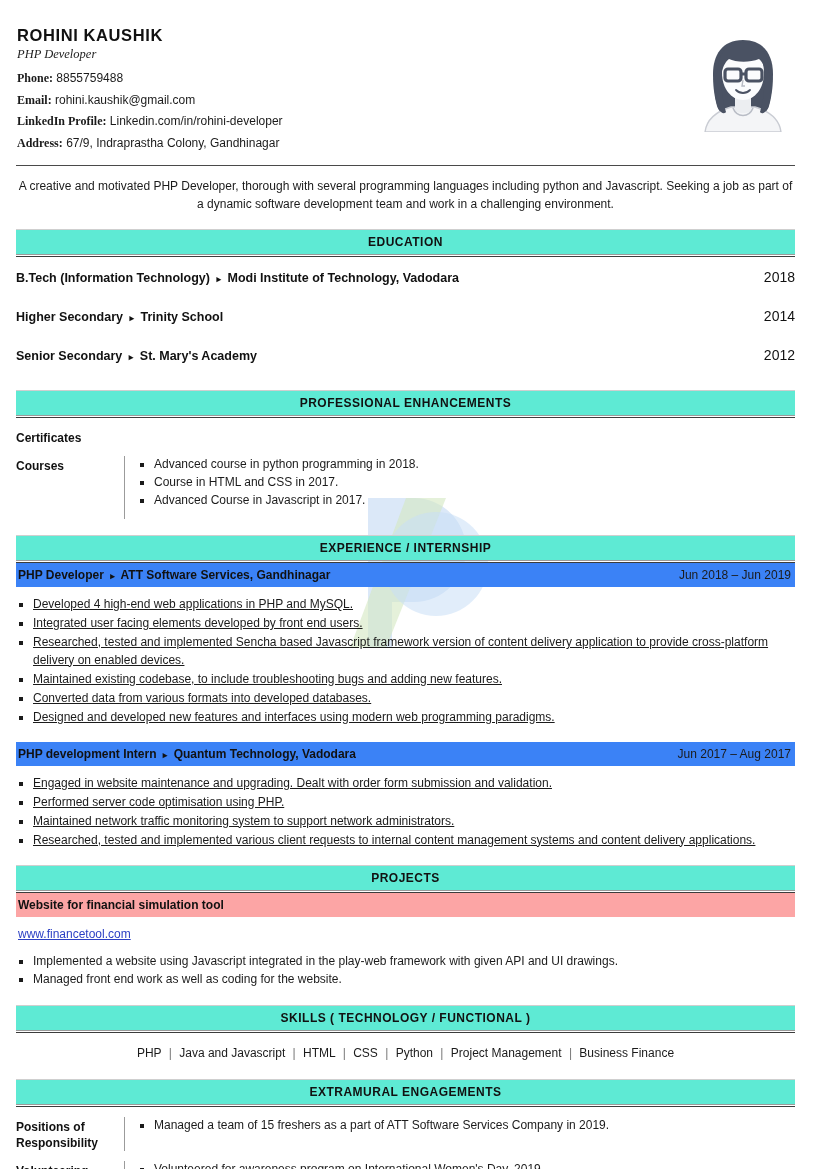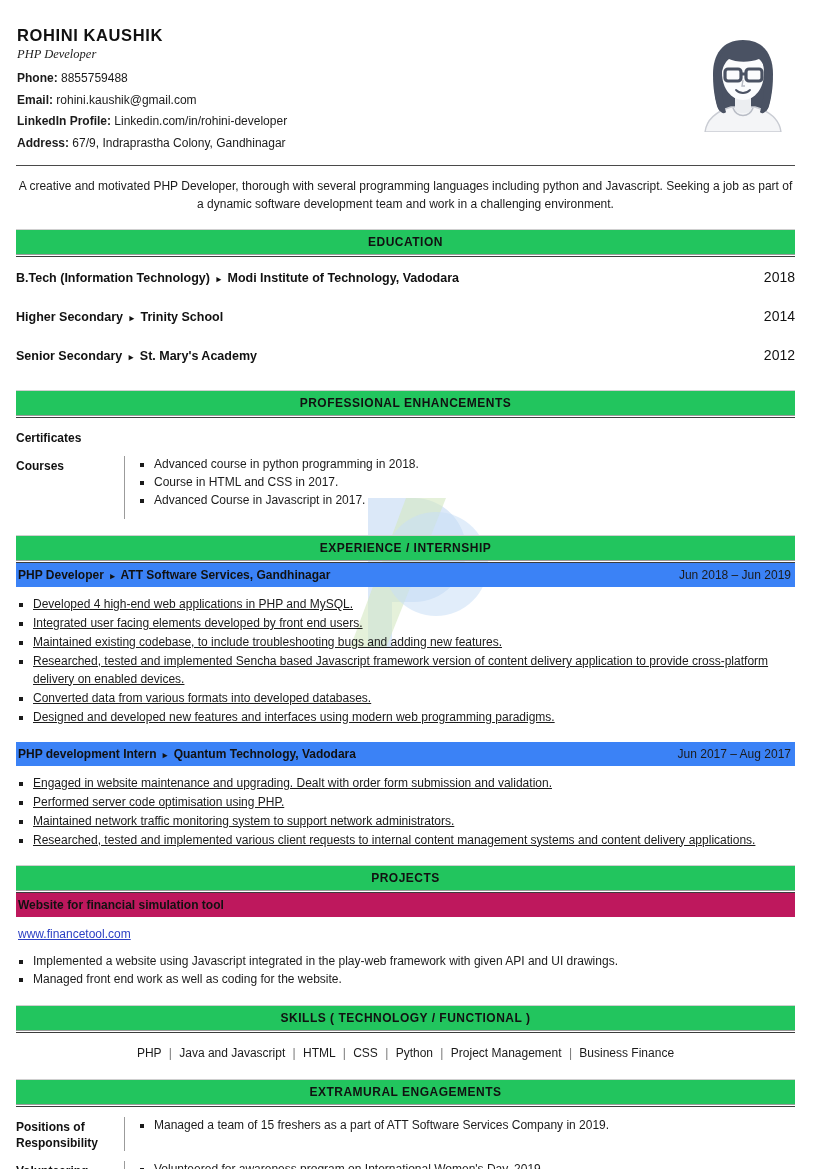--- a/index.html
+++ b/index.html
@@ -48,21 +48,21 @@
     font-style: italic;
     font-size: 12.5px;
     margin: 0 0 6px 0;
     color: #222;
   }
   .contact-line {
     font-size: 12px;
     line-height: 21.5px;
     color: #1b1b1b;
   }
-  .contact-line b { font-weight: bold; }
+  .contact-line b { font-weight: bold; font-family: Liberation Serif, serif; }
   .head-right {
     flex: 0 0 auto;
     width: 104px;
     padding-top: 2px;
   }
   .avatar { display: block; width: 104px; height: 104px; }
 
   .rule-dark {
     border: 0;
     border-top: 1.6px solid #4a4a4a;
@@ -73,21 +73,21 @@
     font-size: 12px;
     line-height: 17.5px;
     text-align: center;
     padding: 12px 2px 0 2px;
     color: #1b1b1b;
   }
 
   
   .section { margin-top: 16px; }
   .sec-bar {
-    background: #22c55e;
+    background: #5eead4;
     text-align: center;
     font-size: 12px;
     font-weight: bold;
     letter-spacing: 0.5px;
     padding: 5px 0 5px 0;
     color: #111;
     border-top: 1px solid #cfcfcf;
   }
   .sec-rules {
     border-bottom: 1.4px solid #3c3c3c;
@@ -153,21 +153,21 @@
     font-size: 12px;
   }
   .job-title { flex: 1 1 auto; font-weight: bold; color: #111; }
   .job-dates { flex: 0 0 auto; font-weight: normal; color: #1b1b1b; }
   .job-bullets { padding: 9px 0 0 2px; text-decoration: underline; }
   .job-bullets ul.bullets li { margin-bottom: 1.5px; }
   .job-gap { height: 14px; }
 
   
   .proj-bar {
-    background: #be185d;
+    background: #fca5a5;
     font-size: 12px;
     font-weight: bold;
     padding: 5px 4px 5px 2px;
     color: #111;
   }
   .proj-link {
     display: inline-block;
     margin: 10px 0 0 2px;
     font-size: 12px;
     color: #2b3fc4;
@@ -314,22 +314,22 @@
           <span>PHP Developer</span>
           <span class="tri">▸</span>
           <span>ATT Software Services, Gandhinagar</span>
         </div>
         <div class="job-dates">Jun 2018 – Jun 2019</div>
       </div>
       <div class="job-bullets">
         <ul class="bullets">
           <li>Developed 4 high-end web applications in PHP and MySQL.</li>
           <li>Integrated user facing elements developed by front end users.</li>
+          <li>Researched, tested and implemented Sencha based Javascript framework version of content delivery application to provide cross-platform delivery on enabled devices.</li>
           <li>Maintained existing codebase, to include troubleshooting bugs and adding new features.</li>
-          <li>Researched, tested and implemented Sencha based Javascript framework version of content delivery application to provide cross-platform delivery on enabled devices.</li>
           <li>Converted data from various formats into developed databases.</li>
           <li>Designed and developed new features and interfaces using modern web programming paradigms.</li>
         </ul>
       </div>
 
       <div class="job-gap"></div>
 
       <div class="job-bar">
         <div class="job-title">
           <span>PHP development Intern</span>

